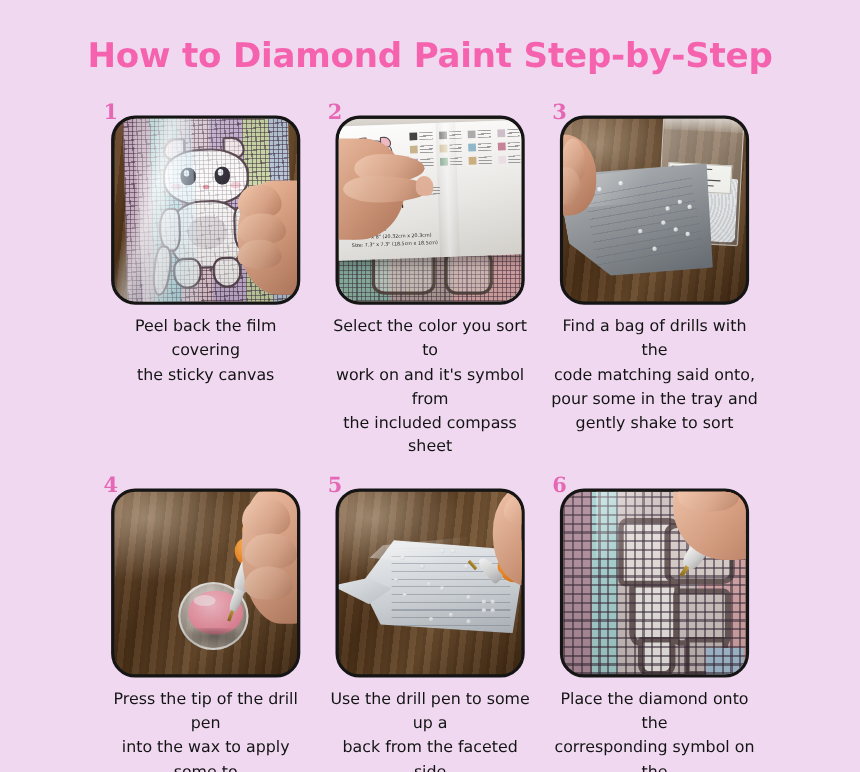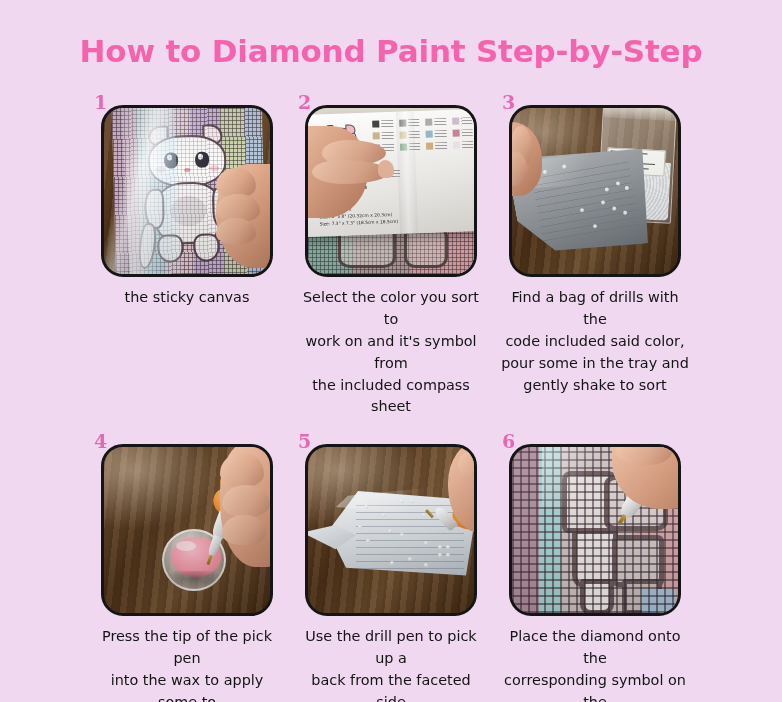--- a/index.html
+++ b/index.html
@@ -257,20 +257,21 @@
             <div style="position:absolute;left:22px;top:-10px;width:52px;height:196px;transform:rotate(-3deg);background:linear-gradient(100deg, rgba(255,255,255,0.12), rgba(255,255,255,0.62) 40%, rgba(210,240,252,0.35) 70%, rgba(255,255,255,0.10));"></div>
 
             <div class="hand" style="right:-18px;top:56px;width:72px;height:104px;border-radius:46% 20% 30% 52%;"></div>
             <div class="finger" style="right:14px;top:60px;width:40px;height:30px;"></div>
             <div class="finger" style="right:10px;top:86px;width:44px;height:28px;"></div>
             <div class="finger" style="right:14px;top:110px;width:40px;height:26px;"></div>
             <div style="position:absolute;inset:0;background:linear-gradient(180deg,rgba(0,0,0,0.06),rgba(0,0,0,0) 35%,rgba(0,0,0,0.12));"></div>
           </div>
         </div>
         <div class="caption">
+          <span>Peel back the film covering</span>
           <span>the sticky canvas</span>
         </div>
       </div>
 
       <div class="cell">
         <div class="stepnum">2</div>
         <div class="photo">
           <div class="inner" style="background:#d9d4cd;">
 
             <div style="position:absolute;left:0;bottom:0;width:100%;height:58px;background:linear-gradient(90deg,#8fb8a6 0 28%,#b6a39c 28%,#b6a39c 62%,#dca9a9 62%);">
@@ -406,21 +407,21 @@
             </div>
 
             <div class="hand" style="left:-30px;top:14px;width:60px;height:74px;border-radius:40% 50% 40% 40%;"></div>
             <div class="finger" style="left:-2px;top:18px;width:22px;height:40px;"></div>
             <div class="finger" style="left:-10px;top:44px;width:26px;height:34px;"></div>
             <div style="position:absolute;inset:0;background:linear-gradient(180deg,rgba(255,255,255,0.04),rgba(0,0,0,0.14));"></div>
           </div>
         </div>
         <div class="caption">
           <span>Find a bag of drills with the</span>
-          <span>code included said color,</span>
+          <span>code matching said onto,</span>
           <span>pour some in the tray and</span>
           <span>gently shake to sort</span>
         </div>
       </div>
     </div>
 
     <div class="row row2">
 
       <div class="cell">
         <div class="stepnum">4</div>
@@ -446,21 +447,21 @@
             </div>
 
             <div class="hand" style="right:-22px;top:-6px;width:72px;height:126px;border-radius:40% 30% 36% 50%;"></div>
             <div class="finger" style="right:6px;top:6px;width:44px;height:34px;"></div>
             <div class="finger" style="right:0px;top:38px;width:48px;height:32px;"></div>
             <div class="finger" style="right:4px;top:68px;width:44px;height:30px;"></div>
             <div style="position:absolute;inset:0;background:linear-gradient(180deg,rgba(255,255,255,0.05),rgba(0,0,0,0.16));"></div>
           </div>
         </div>
         <div class="caption">
-          <span>Press the tip of the pick pen</span>
+          <span>Press the tip of the drill pen</span>
           <span>into the wax to apply some to</span>
 
         </div>
       </div>
 
       <div class="cell">
         <div class="stepnum">5</div>
         <div class="photo">
           <div class="inner">
             <div class="wood"></div>
@@ -498,21 +499,21 @@
               <div class="pen-shaft" style="left:50px;top:-12px;width:22px;height:26px;border-radius:5px;"></div>
               <div class="pen-tip" style="left:26px;top:46px;width:26px;height:11px;border-radius:45% 3px 3px 45%;transform:rotate(18deg);"></div>
               <div class="pen-needle" style="left:18px;top:54px;width:10px;height:3px;transform:rotate(18deg);"></div>
             </div>
             <div class="hand" style="right:-40px;top:-6px;width:66px;height:92px;border-radius:46% 30% 30% 50%;"></div>
             <div class="finger" style="right:-22px;top:2px;width:38px;height:28px;"></div>
             <div style="position:absolute;inset:0;background:linear-gradient(180deg,rgba(255,255,255,0.04),rgba(0,0,0,0.15));"></div>
           </div>
         </div>
         <div class="caption">
-          <span>Use the drill pen to pick up a</span>
+          <span>Use the drill pen to some up a</span>
           <span>back from the faceted side</span>
         </div>
       </div>
 
       <div class="cell">
         <div class="stepnum">6</div>
         <div class="photo">
           <div class="inner">
 
             <div style="position:absolute;inset:0;background:linear-gradient(90deg,#b2909e 0 16%,#a9d4d2 16%,#a9d4d2 30%,#cfc3c1 30%,#cfc3c1 74%,#d7a7a7 74%);"></div>

